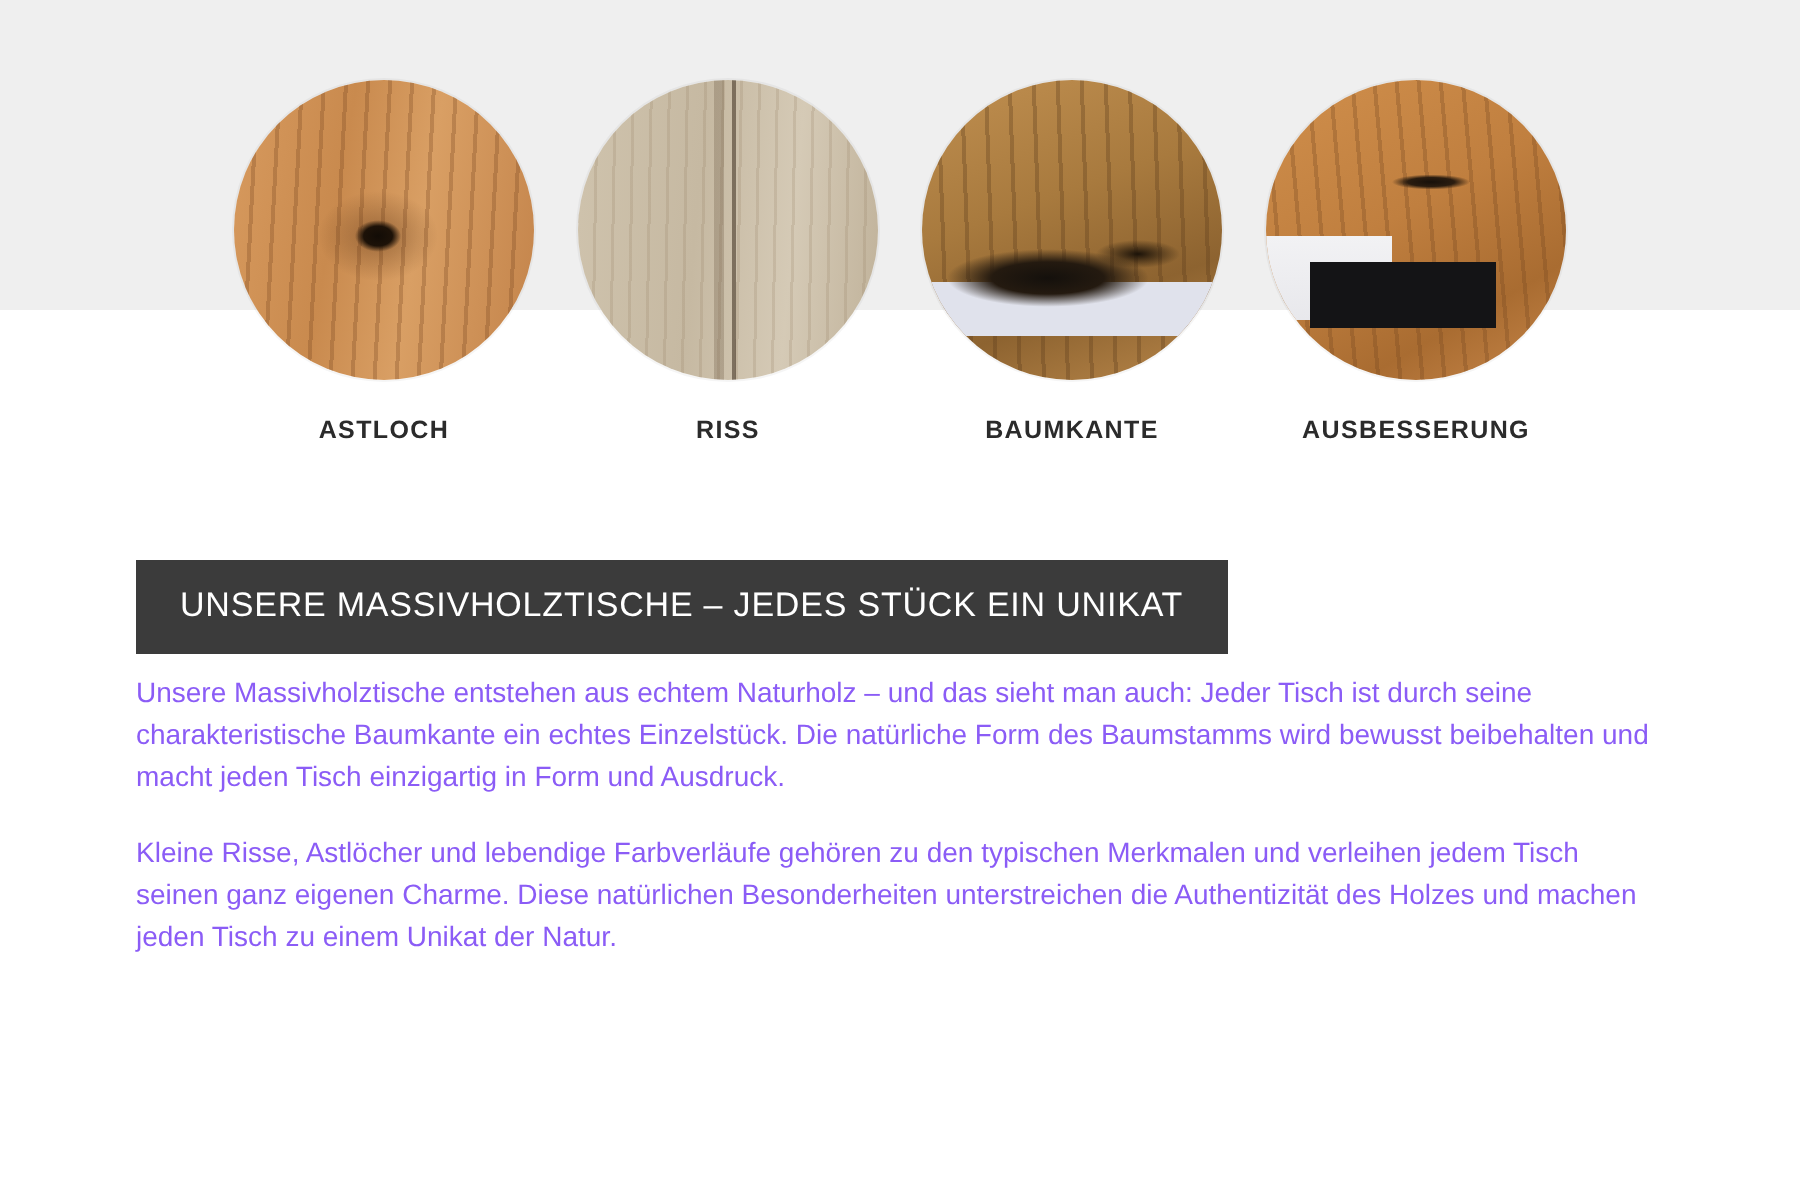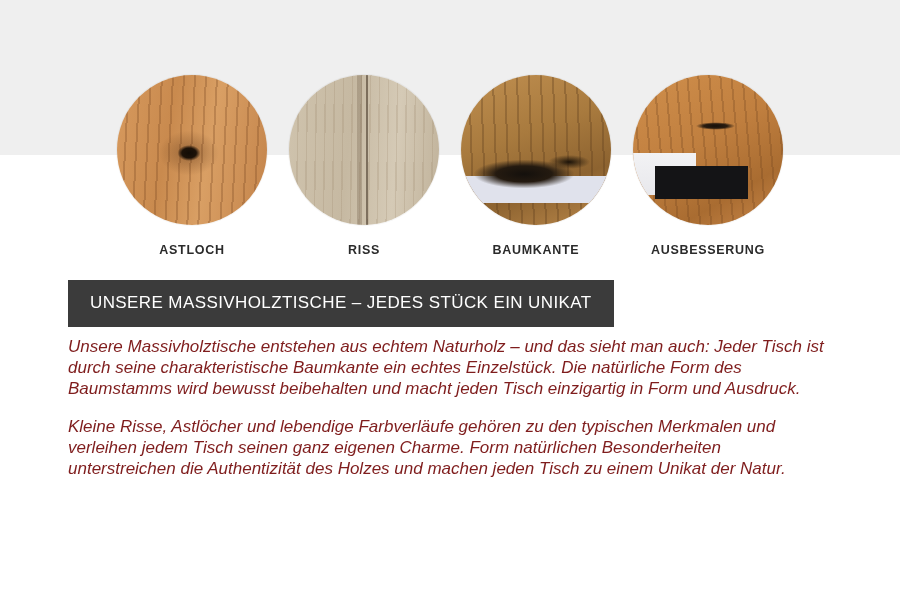--- a/index.html
+++ b/index.html
@@ -34,21 +34,20 @@
     left: 0;
     top: 0;
     width: 900px;
     height: 250px;
     display: flex;
     justify-content: center;
     align-items: flex-start;
     gap: 22px;
     padding-top: 40px;
     box-sizing: border-box;
-    margin-top: 35px;
   }
   .circle-item {
     width: 150px;
     display: flex;
     flex-direction: column;
     align-items: center;
   }
   .circle {
     width: 150px;
     height: 150px;
@@ -151,24 +150,23 @@
     font-weight: normal;
     letter-spacing: 0.4px;
     white-space: nowrap;
   }
   
   .copy {
     position: absolute;
     left: 68px;
     top: 336px;
     width: 760px;
-    color: #7f1d1d;
-    font-size: 17px;
+    color: #8b5cf6;
+    font-size: 14px;
     line-height: 21px;
-    font-style: italic;
   }
   .copy p {
     margin: 0 0 17px 0;
   }
   .copy p:last-child {
     margin-bottom: 0;
   }
 </style>
 </head>
 <body>
@@ -207,16 +205,16 @@
       </div>
       <div class="circle-caption">AUSBESSERUNG</div>
     </div>
 
   </div>
 
   <div class="banner">UNSERE MASSIVHOLZTISCHE – JEDES STÜCK EIN UNIKAT</div>
 
   <div class="copy">
     <p>Unsere Massivholztische entstehen aus echtem Naturholz – und das sieht man auch: Jeder Tisch ist durch seine charakteristische Baumkante ein echtes Einzelstück. Die natürliche Form des Baumstamms wird bewusst beibehalten und macht jeden Tisch einzigartig in Form und Ausdruck.</p>
-    <p>Kleine Risse, Astlöcher und lebendige Farbverläufe gehören zu den typischen Merkmalen und verleihen jedem Tisch seinen ganz eigenen Charme. Form natürlichen Besonderheiten unterstreichen die Authentizität des Holzes und machen jeden Tisch zu einem Unikat der Natur.</p>
+    <p>Kleine Risse, Astlöcher und lebendige Farbverläufe gehören zu den typischen Merkmalen und verleihen jedem Tisch seinen ganz eigenen Charme. Diese natürlichen Besonderheiten unterstreichen die Authentizität des Holzes und machen jeden Tisch zu einem Unikat der Natur.</p>
   </div>
 
 </div>
 
 </body></html>

